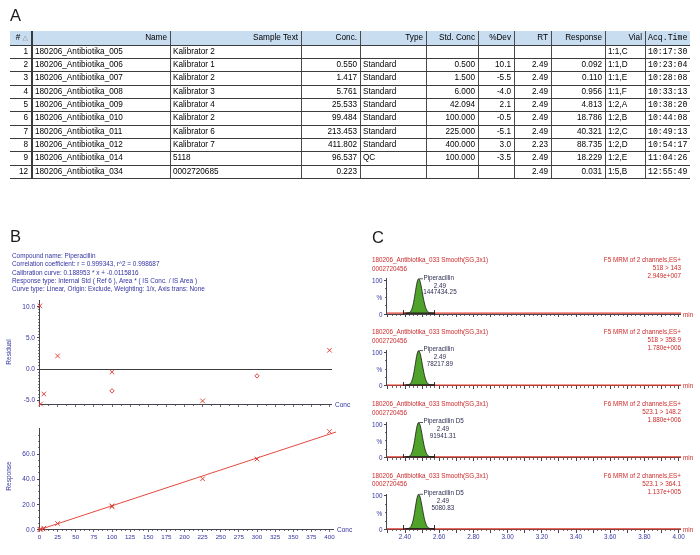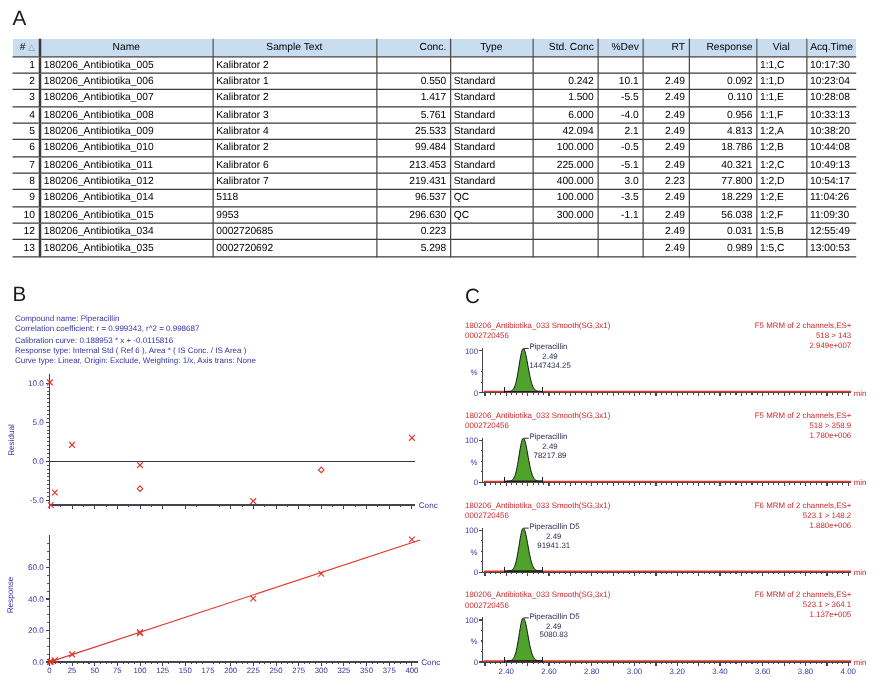--- a/index.html
+++ b/index.html
@@ -4,23 +4,23 @@
 <style>
   html,body{margin:0;padding:0;}
   body{width:700px;height:555px;background:#ffffff;position:relative;overflow:hidden;
        font-family:"Liberation Sans",sans-serif;}
   .panel{position:absolute;font-size:16.5px;color:#1a1a1a;line-height:1;}
   table{position:absolute;left:10px;top:31px;border-collapse:collapse;table-layout:fixed;
         font-size:8.2px;color:#000;}
   th,td{padding:0 2.5px;overflow:hidden;white-space:nowrap;
         border-right:1px solid #4a4a4a;border-bottom:1px solid #3c3c3c;
         font-weight:normal;line-height:1;}
-  th:last-child,td:last-child{border-right:none;}
+  th:last-child,td:last-child{border-right:none;font-family:Liberation Mono, monospace;}
   th.c0,td.c0{border-right:2px solid #3a3a3a;}
-  thead th{background:#c9ddf1;text-align:center;height:13.5px;}
+  thead th{background:#c9ddf1;text-align:right;height:13.5px;}
   tbody td{height:12.37px;}
   .r{text-align:right;}
   #btext{position:absolute;left:12px;top:252px;font-size:6.4px;line-height:8.35px;
          color:#3434a4;white-space:pre;}
   svg{position:absolute;left:0;top:0;}
   svg text{font-family:"Liberation Sans",sans-serif;}
 </style>
 </head>
 <body>
 <div class="panel" style="left:10px;top:7px;">A</div>
@@ -69,21 +69,21 @@
         <td class="r"></td>
         <td>1:1,C</td>
         <td>10:17:30</td>
       </tr>
 <tr>
         <td class="c0 r">2</td>
         <td>180206_Antibiotika_006</td>
         <td>Kalibrator 1</td>
         <td class="r">0.550</td>
         <td>Standard</td>
-        <td class="r">0.242</td>
+        <td class="r">0.500</td>
         <td class="r">10.1</td>
         <td class="r">2.49</td>
         <td class="r">0.092</td>
         <td>1:1,D</td>
         <td>10:23:04</td>
       </tr>
 <tr>
         <td class="c0 r">3</td>
         <td>180206_Antibiotika_007</td>
         <td>Kalibrator 2</td>
@@ -145,80 +145,54 @@
         <td class="r">-5.1</td>
         <td class="r">2.49</td>
         <td class="r">40.321</td>
         <td>1:2,C</td>
         <td>10:49:13</td>
       </tr>
 <tr>
         <td class="c0 r">8</td>
         <td>180206_Antibiotika_012</td>
         <td>Kalibrator 7</td>
-        <td class="r">219.431</td>
+        <td class="r">411.802</td>
         <td>Standard</td>
         <td class="r">400.000</td>
         <td class="r">3.0</td>
         <td class="r">2.23</td>
-        <td class="r">77.800</td>
+        <td class="r">88.735</td>
         <td>1:2,D</td>
         <td>10:54:17</td>
       </tr>
 <tr>
         <td class="c0 r">9</td>
         <td>180206_Antibiotika_014</td>
         <td>5118</td>
         <td class="r">96.537</td>
         <td>QC</td>
         <td class="r">100.000</td>
         <td class="r">-3.5</td>
         <td class="r">2.49</td>
         <td class="r">18.229</td>
         <td>1:2,E</td>
         <td>11:04:26</td>
       </tr>
 <tr>
-        <td class="c0 r">10</td>
-        <td>180206_Antibiotika_015</td>
-        <td>9953</td>
-        <td class="r">296.630</td>
-        <td>QC</td>
-        <td class="r">300.000</td>
-        <td class="r">-1.1</td>
-        <td class="r">2.49</td>
-        <td class="r">56.038</td>
-        <td>1:2,F</td>
-        <td>11:09:30</td>
-      </tr>
-<tr>
         <td class="c0 r">12</td>
         <td>180206_Antibiotika_034</td>
         <td>0002720685</td>
         <td class="r">0.223</td>
         <td></td>
         <td class="r"></td>
         <td class="r"></td>
         <td class="r">2.49</td>
         <td class="r">0.031</td>
         <td>1:5,B</td>
         <td>12:55:49</td>
-      </tr>
-<tr>
-        <td class="c0 r">13</td>
-        <td>180206_Antibiotika_035</td>
-        <td>0002720692</td>
-        <td class="r">5.298</td>
-        <td></td>
-        <td class="r"></td>
-        <td class="r"></td>
-        <td class="r">2.49</td>
-        <td class="r">0.989</td>
-        <td>1:5,C</td>
-        <td>13:00:53</td>
       </tr>
 </tbody>
 </table>
 
 <div id="btext">Compound name: Piperacillin
 Correlation coefficient: r = 0.999343, r^2 = 0.998687
 Calibration curve: 0.188953 * x + -0.0115816
 Response type: Internal Std ( Ref 6 ), Area * ( IS Conc. / IS Area )
 Curve type: Linear, Origin: Exclude, Weighting: 1/x, Axis trans: None</div>
 

